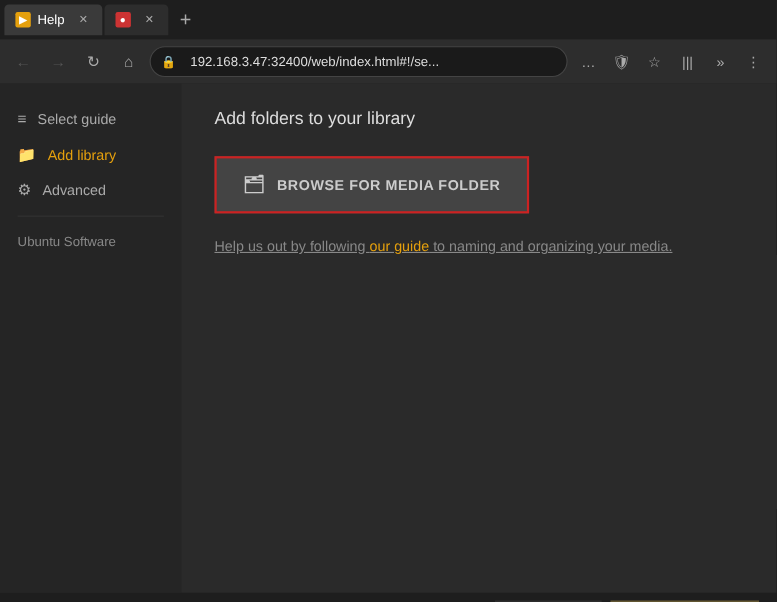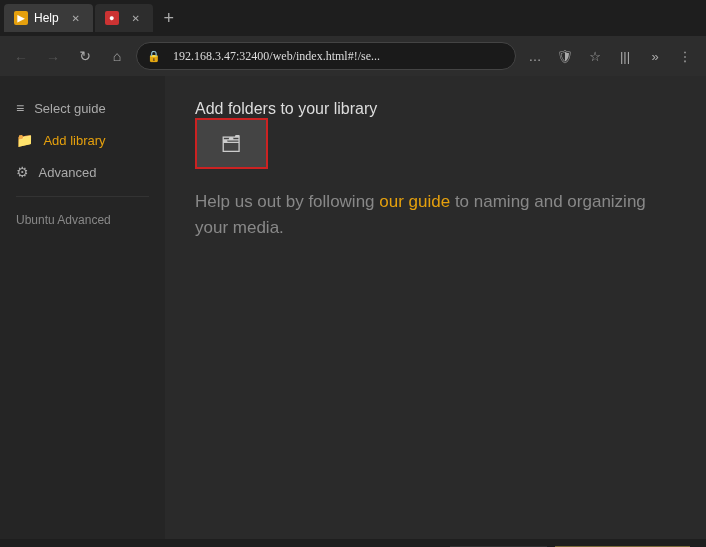--- a/index.html
+++ b/index.html
@@ -190,20 +190,21 @@
     
     .main-content {
       flex: 1;
       padding: 24px 30px;
       color: #ccc;
     }
 
     .main-title {
       font-size: 16px;
       color: #ddd;
+      margin-bottom: 24px;
     }
 
     .browse-btn-container {
       margin-bottom: 20px;
     }
 
     .browse-btn {
       display: flex;
       align-items: center;
       gap: 10px;
@@ -215,23 +216,24 @@
       font-weight: bold;
       cursor: pointer;
       letter-spacing: 0.5px;
     }
 
     .browse-btn .folder-icon {
       font-size: 16px;
     }
 
     .help-text {
-      font-size: 17px;
+      font-size: 13px;
       color: #888;
       line-height: 1.5;
+      text-decoration: underline;
     }
 
     .help-text .guide-link {
       color: #e5a00d;
       text-decoration: none;
     }
 
     
     .footer {
       display: flex;
@@ -283,21 +285,21 @@
     <div class="new-tab-btn">+</div>
   </div>
 
   <div class="address-bar">
     <div class="nav-btn disabled">←</div>
     <div class="nav-btn disabled">→</div>
     <div class="nav-btn">↻</div>
     <div class="nav-btn">⌂</div>
     <div class="address-input" style="position:relative; display:flex; align-items:center;">
       <span class="address-input-icon">🔒</span>
-      <span style="padding-left:8px;font-family:Liberation Serif, serif;">192.168.3.47:32400/web/index.html#!/se...</span>
+      <span style="padding-left:8px;">192.168.3.47:32400/web/index.html#!/se...</span>
     </div>
     <div class="toolbar-icons">
       <div class="toolbar-icon">…</div>
       <div class="toolbar-icon">🛡</div>
       <div class="toolbar-icon">☆</div>
       <div class="toolbar-icon">|||</div>
       <div class="toolbar-icon">»</div>
       <div class="toolbar-icon">⋮</div>
     </div>
   </div>
@@ -313,30 +315,31 @@
     <div class="sidebar-item active">
       <span class="item-icon">📁</span>
       <span>Add library</span>
     </div>
     <div class="sidebar-item">
       <span class="item-icon">⚙</span>
       <span>Advanced</span>
     </div>
     <div class="sidebar-divider"></div>
     <div class="sidebar-ubuntu">
-      <span>Ubuntu Advanced</span>
+      <span>Ubuntu Software</span>
     </div>
   </div>
 
   <div class="main-content">
     <div class="main-title">Add folders to your library</div>
 
     <div class="browse-btn-container">
       <button class="browse-btn">
         <span class="folder-icon">🗂</span>
+        <span>BROWSE FOR MEDIA FOLDER</span>
       </button>
     </div>
 
     <div class="help-text">
       <span>Help us out by following </span><a class="guide-link" href="#">our guide</a><span> to naming and organizing your media.</span>
     </div>
   </div>
 </div>
 
 <div class="footer">

